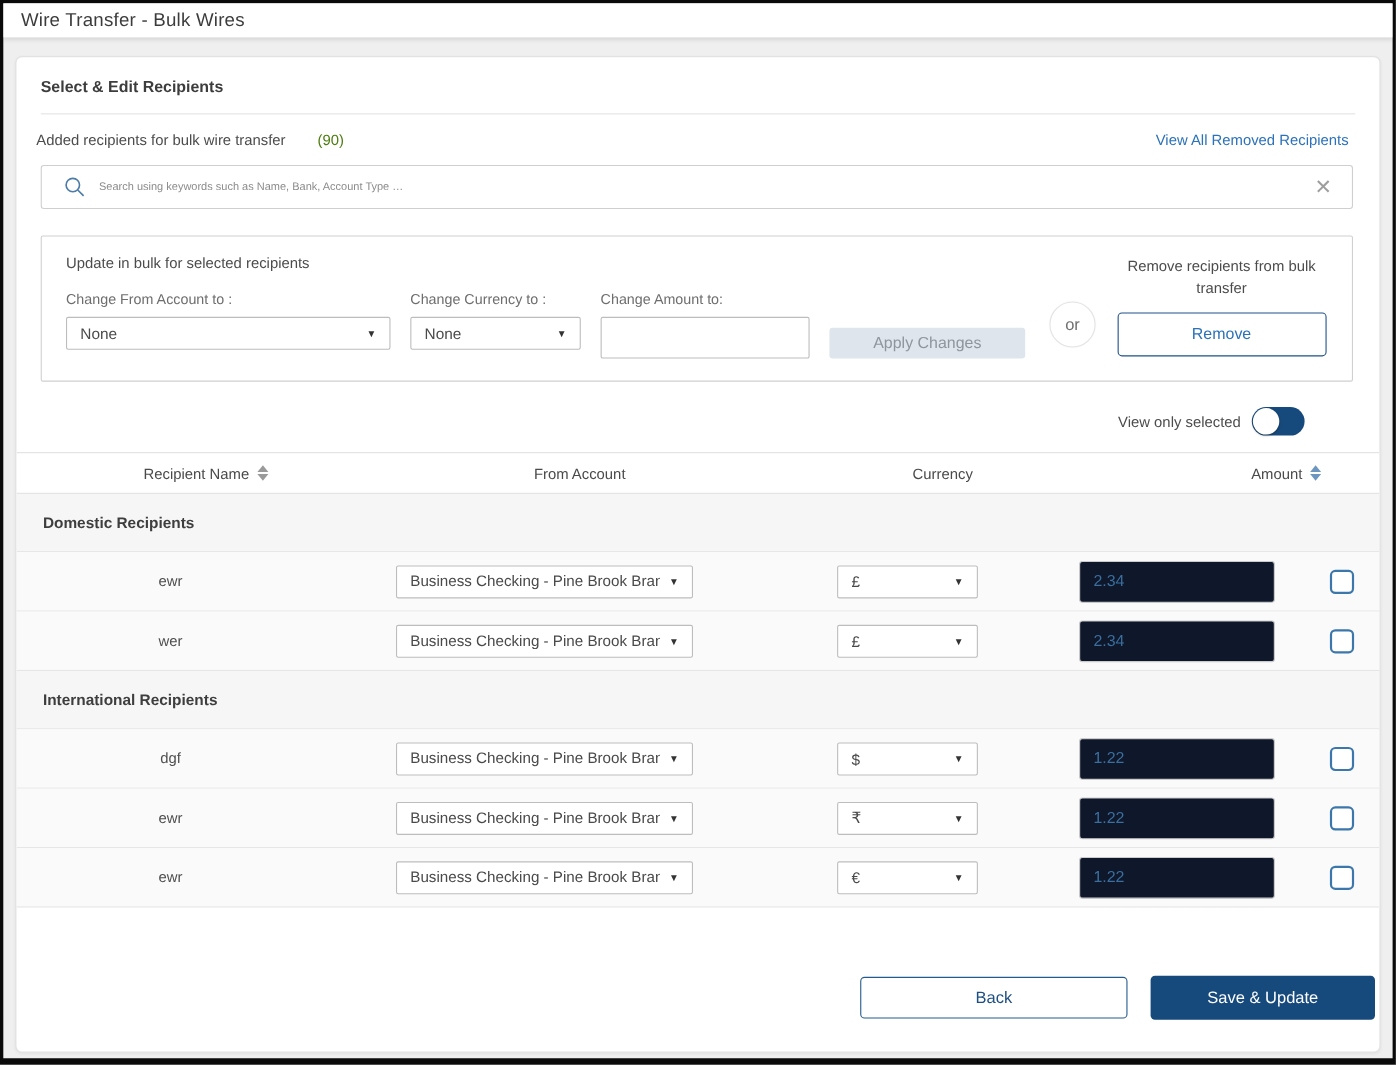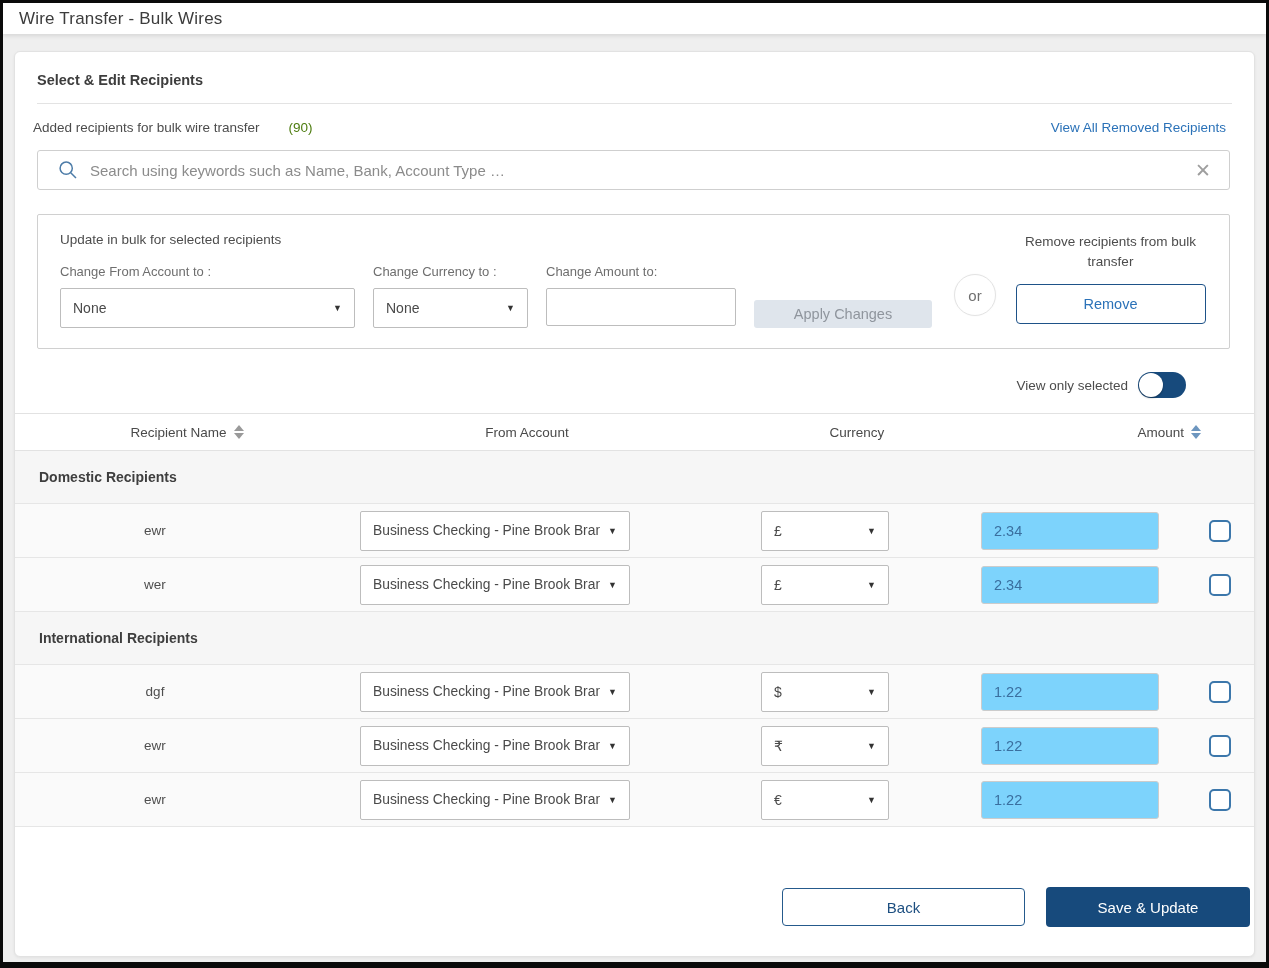--- a/index.html
+++ b/index.html
@@ -45,38 +45,38 @@
   }
 
   
   .search-box {
     margin:15px 24px 0 22px; height:40px;
     border:1px solid #cfcfcf; border-radius:3px; background:#fff;
     display:flex; align-items:center; padding:0 14px 0 20px;
   }
   .search-icon { width:20px; height:20px; flex:0 0 20px; }
   .search-input {
-    flex:1; border:none; outline:none; font-size:15px; color:#444;
+    flex:1; border:none; outline:none; font-size:10px; color:#444;
     margin-left:12px; font-family:inherit; background:transparent;
   }
   .search-input::placeholder { color:#8b8b8b; opacity:1; }
   .clear-x { color:#9e9e9e; font-size:19px; cursor:pointer; line-height:1; padding:0 4px; }
 
   
   .bulk-box {
     margin:24px 24px 0 22px; border:1px solid #d0d0d0; border-radius:2px;
     padding:17px 22px 20px 22px; display:flex;
   }
   .bulk-left { display:flex; flex-direction:column; }
   .bulk-title { font-size:13.5px; color:#4c4c4c; margin-bottom:17px; }
   .bulk-fields { display:flex; gap:18px; }
   .field { display:flex; flex-direction:column; }
   .field-label { font-size:13px; color:#6e6e6e; margin-bottom:9px; }
   .selectbox {
-    height:40px; border:1px solid #bdbdbd; border-radius:2px; background:#fff;
+    height:30px; border:1px solid #bdbdbd; border-radius:2px; background:#fff;
     display:flex; align-items:center; padding:0 12px; cursor:pointer;
   }
   .selectbox .sel-text { font-size:14px; color:#4a4a4a; flex:1; white-space:nowrap; overflow:hidden; }
   .caret { font-size:9px; color:#333; margin-left:8px; }
   .w-from { width:295px; }
   .w-cur  { width:155px; }
   .amount-field input {
     width:190px; height:38px; border:1px solid #bdbdbd; border-radius:2px;
     font-size:14px; padding:0 10px; outline:none; font-family:inherit; color:#444;
   }
@@ -143,21 +143,21 @@
   }
   .trow {
     height:54px; display:flex; align-items:center;
     background:#fafafa; border-bottom:1px solid #e6e6e6;
     font-size:13.5px; color:#4e4e4e;
   }
   .trow .row-select { width:270px; }
   .trow .row-select .sel-text { font-size:13.8px; }
   .trow .cur-select { width:128px; }
   .amt-input {
-    width:178px; height:38px; border:1px solid #ccc; border-radius:3px; background:#7dd3fc;
+    width:178px; height:38px; border:1px solid #ccc; border-radius:3px; background:#0f172a;
     color:#3a6f9f; font-size:14.5px; padding:0 12px; outline:none; font-family:inherit;
   }
   .checkbox {
     width:22px; height:22px; border:2px solid #3c77ab; border-radius:5px;
     background:#fff; cursor:pointer; display:inline-block;
   }
 
   
   .footer {
     margin-top:auto; display:flex; justify-content:flex-end; align-items:center;

